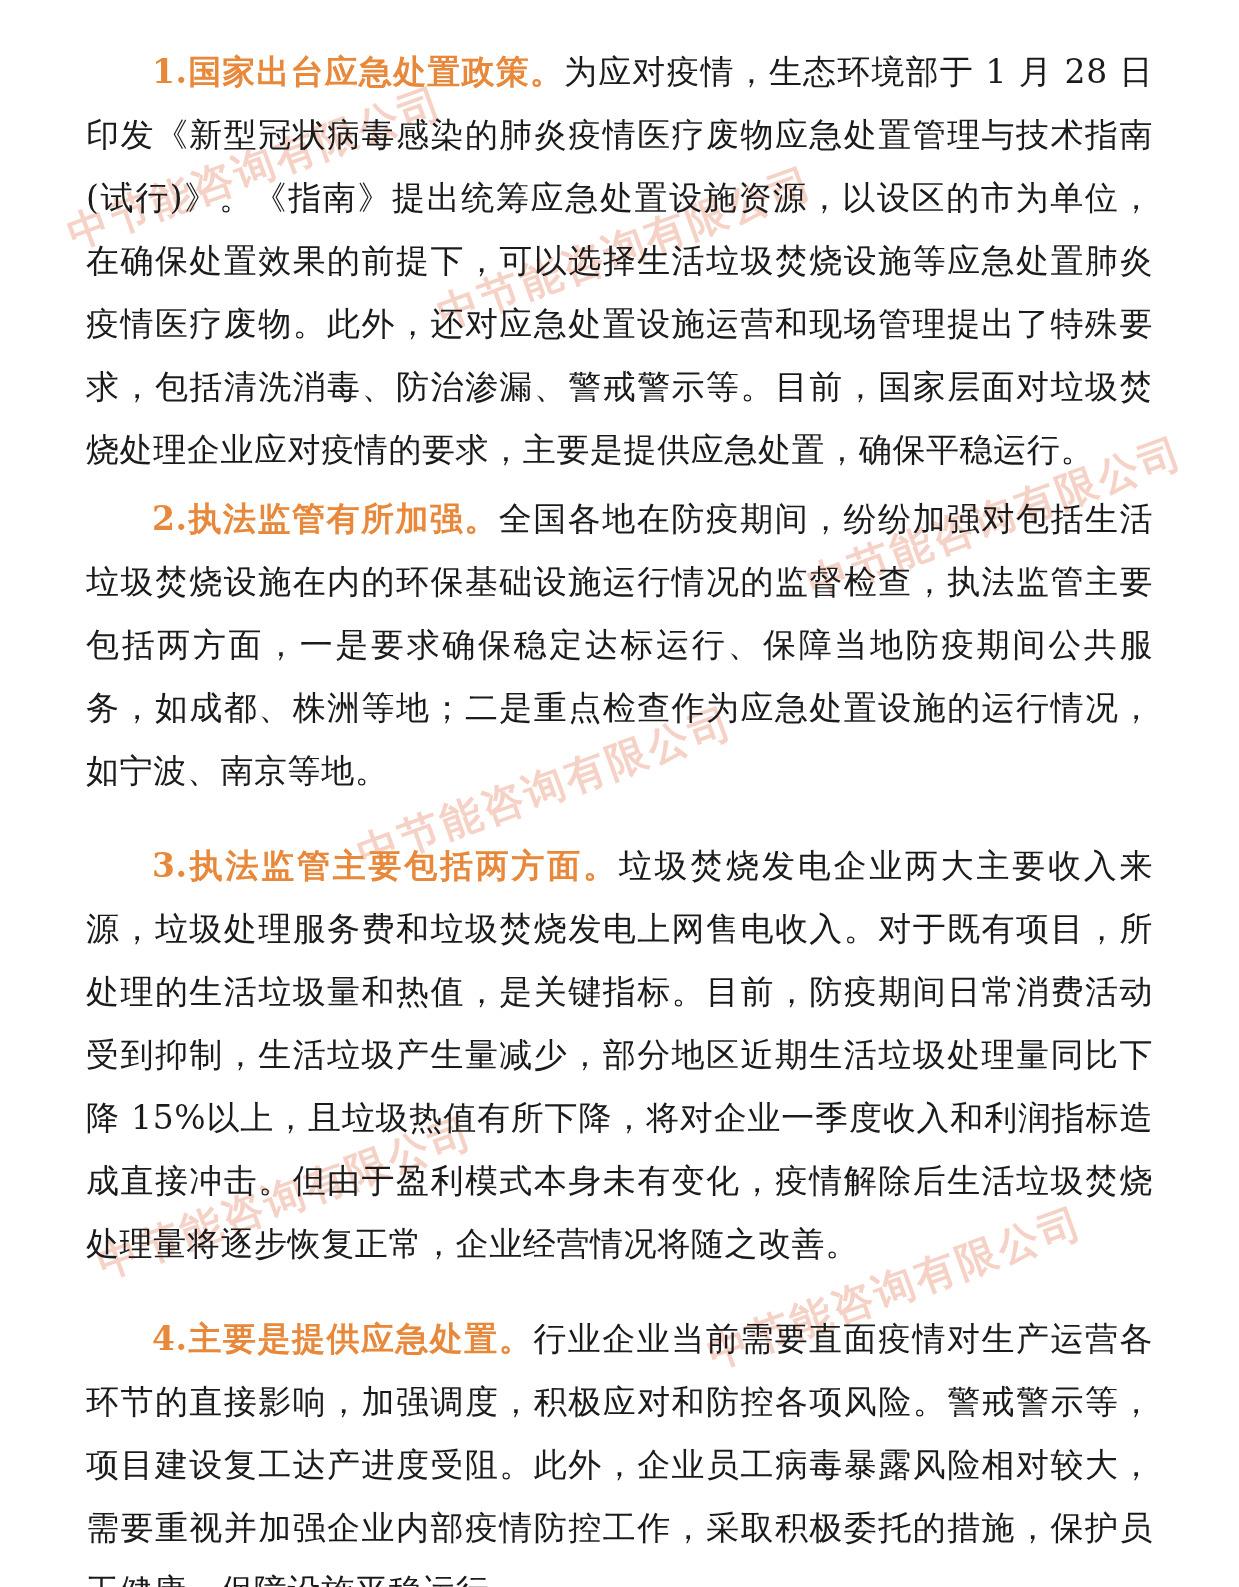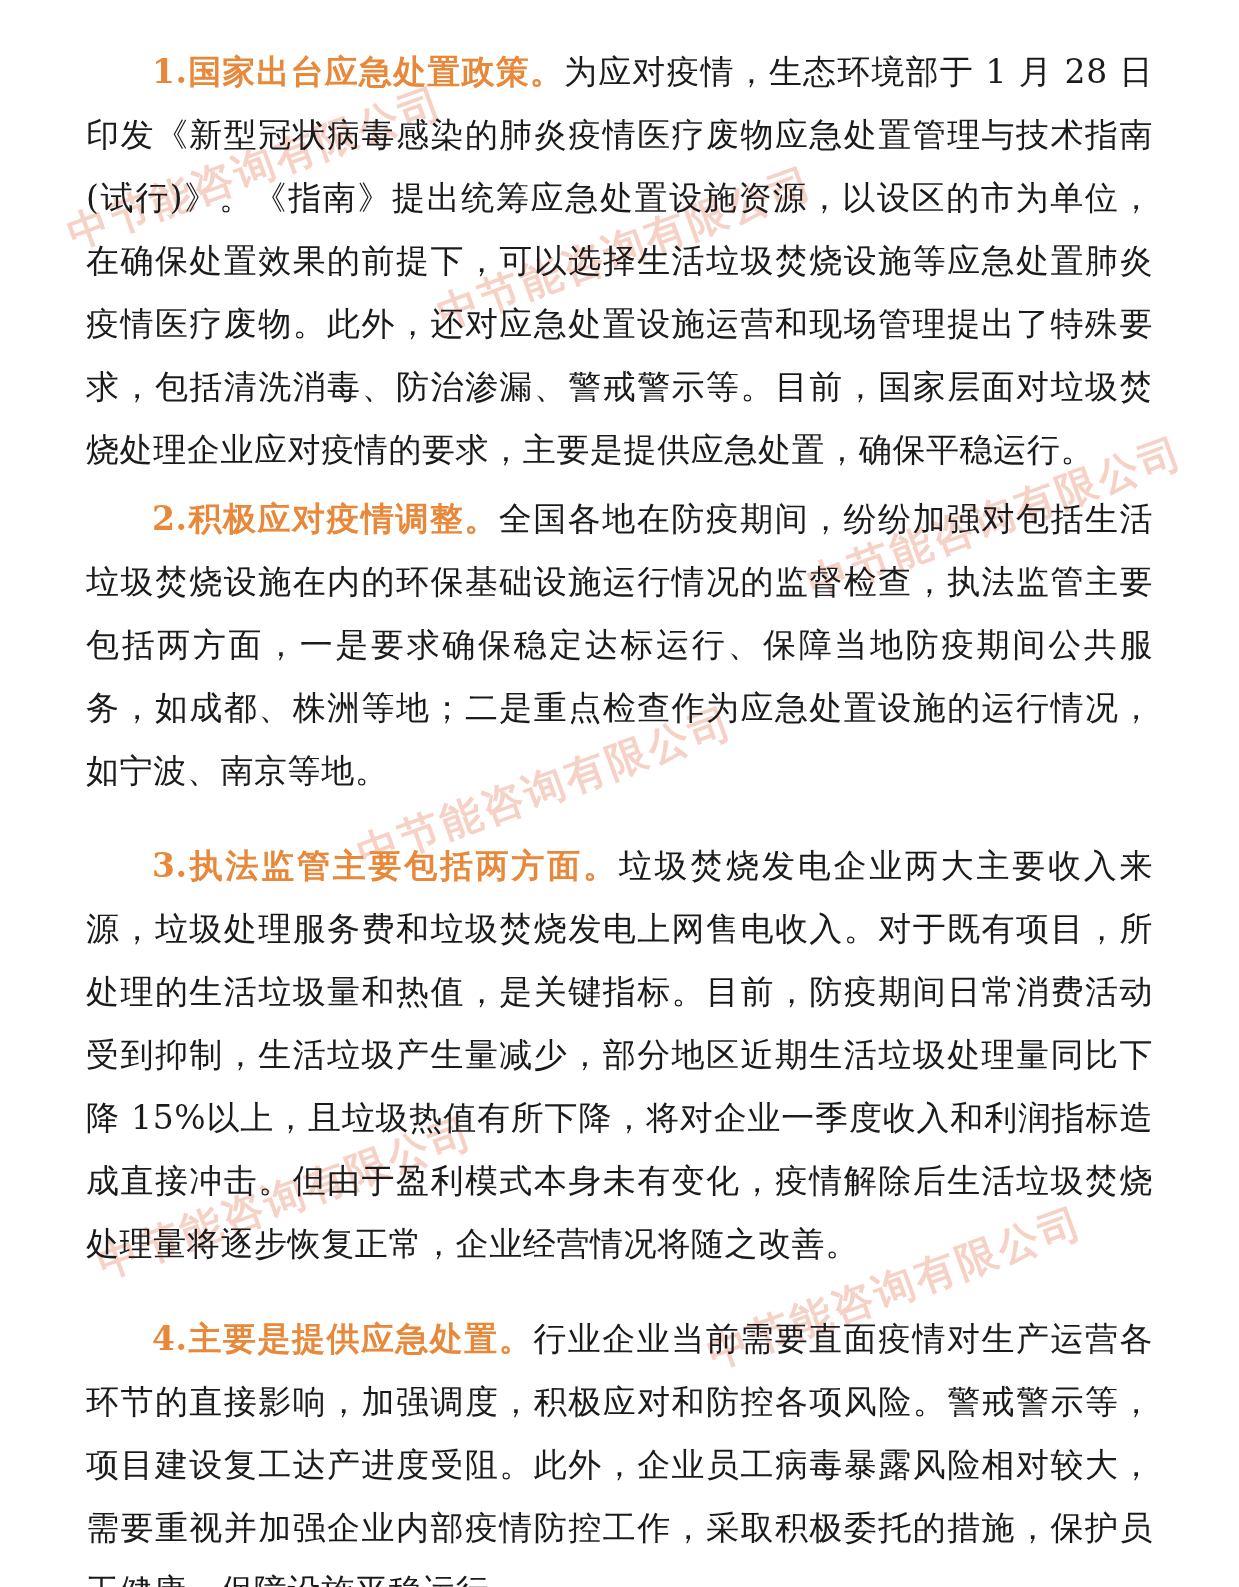--- a/index.html
+++ b/index.html
@@ -77,21 +77,21 @@
 
   <div class="content">
 
     <p class="para">
       <span class="lead">1.</span><span class="lead">国家出台应急处置政策。</span><span>为应对疫情，生态环境部于 1 月 28 日印发《新型冠状病毒感染的肺炎疫情医疗废物应急处置管理与技术指南(试行)》。《指南》提出统筹应急处置设施资源，以设区的市为单位，在确保处置效果的前提下，可以选择生活垃圾焚烧设施等应急处置肺炎疫情医疗废物。此外，还对应急处置设施运营和现场管理提出了特殊要求，包括清洗消毒、防治渗漏、警戒警示等。目前，国家层面对垃圾焚烧处理企业应对疫情的要求，主要是提供应急处置，确保平稳运行。</span>
     </p>
 
     <div class="spacer-sm"></div>
 
     <p class="para">
-      <span class="lead">2.</span><span class="lead">积极应对疫情调整。</span><span>全国各地在防疫期间，纷纷加强对包括生活垃圾焚烧设施在内的环保基础设施运行情况的监督检查，执法监管主要包括两方面，一是要求确保稳定达标运行、保障当地防疫期间公共服务，如成都、株洲等地；二是重点检查作为应急处置设施的运行情况，如宁波、南京等地。</span>
+      <span class="lead">2.</span><span class="lead">执法监管有所加强。</span><span>全国各地在防疫期间，纷纷加强对包括生活垃圾焚烧设施在内的环保基础设施运行情况的监督检查，执法监管主要包括两方面，一是要求确保稳定达标运行、保障当地防疫期间公共服务，如成都、株洲等地；二是重点检查作为应急处置设施的运行情况，如宁波、南京等地。</span>
     </p>
 
     <p class="para">
       <span class="lead">3.</span><span class="lead">执法监管主要包括两方面。</span><span>垃圾焚烧发电企业两大主要收入来源，垃圾处理服务费和垃圾焚烧发电上网售电收入。对于既有项目，所处理的生活垃圾量和热值，是关键指标。目前，防疫期间日常消费活动受到抑制，生活垃圾产生量减少，部分地区近期生活垃圾处理量同比下降 15%以上，且垃圾热值有所下降，将对企业一季度收入和利润指标造成直接冲击。但由于盈利模式本身未有变化，疫情解除后生活垃圾焚烧处理量将逐步恢复正常，企业经营情况将随之改善。</span>
     </p>
 
     <p class="para">
       <span class="lead">4.</span><span class="lead">主要是提供应急处置。</span><span>行业企业当前需要直面疫情对生产运营各环节的直接影响，加强调度，积极应对和防控各项风险。警戒警示等，项目建设复工达产进度受阻。此外，企业员工病毒暴露风险相对较大，需要重视并加强企业内部疫情防控工作，采取积极委托的措施，保护员工健康、保障设施平稳运行。</span>
     </p>
 

